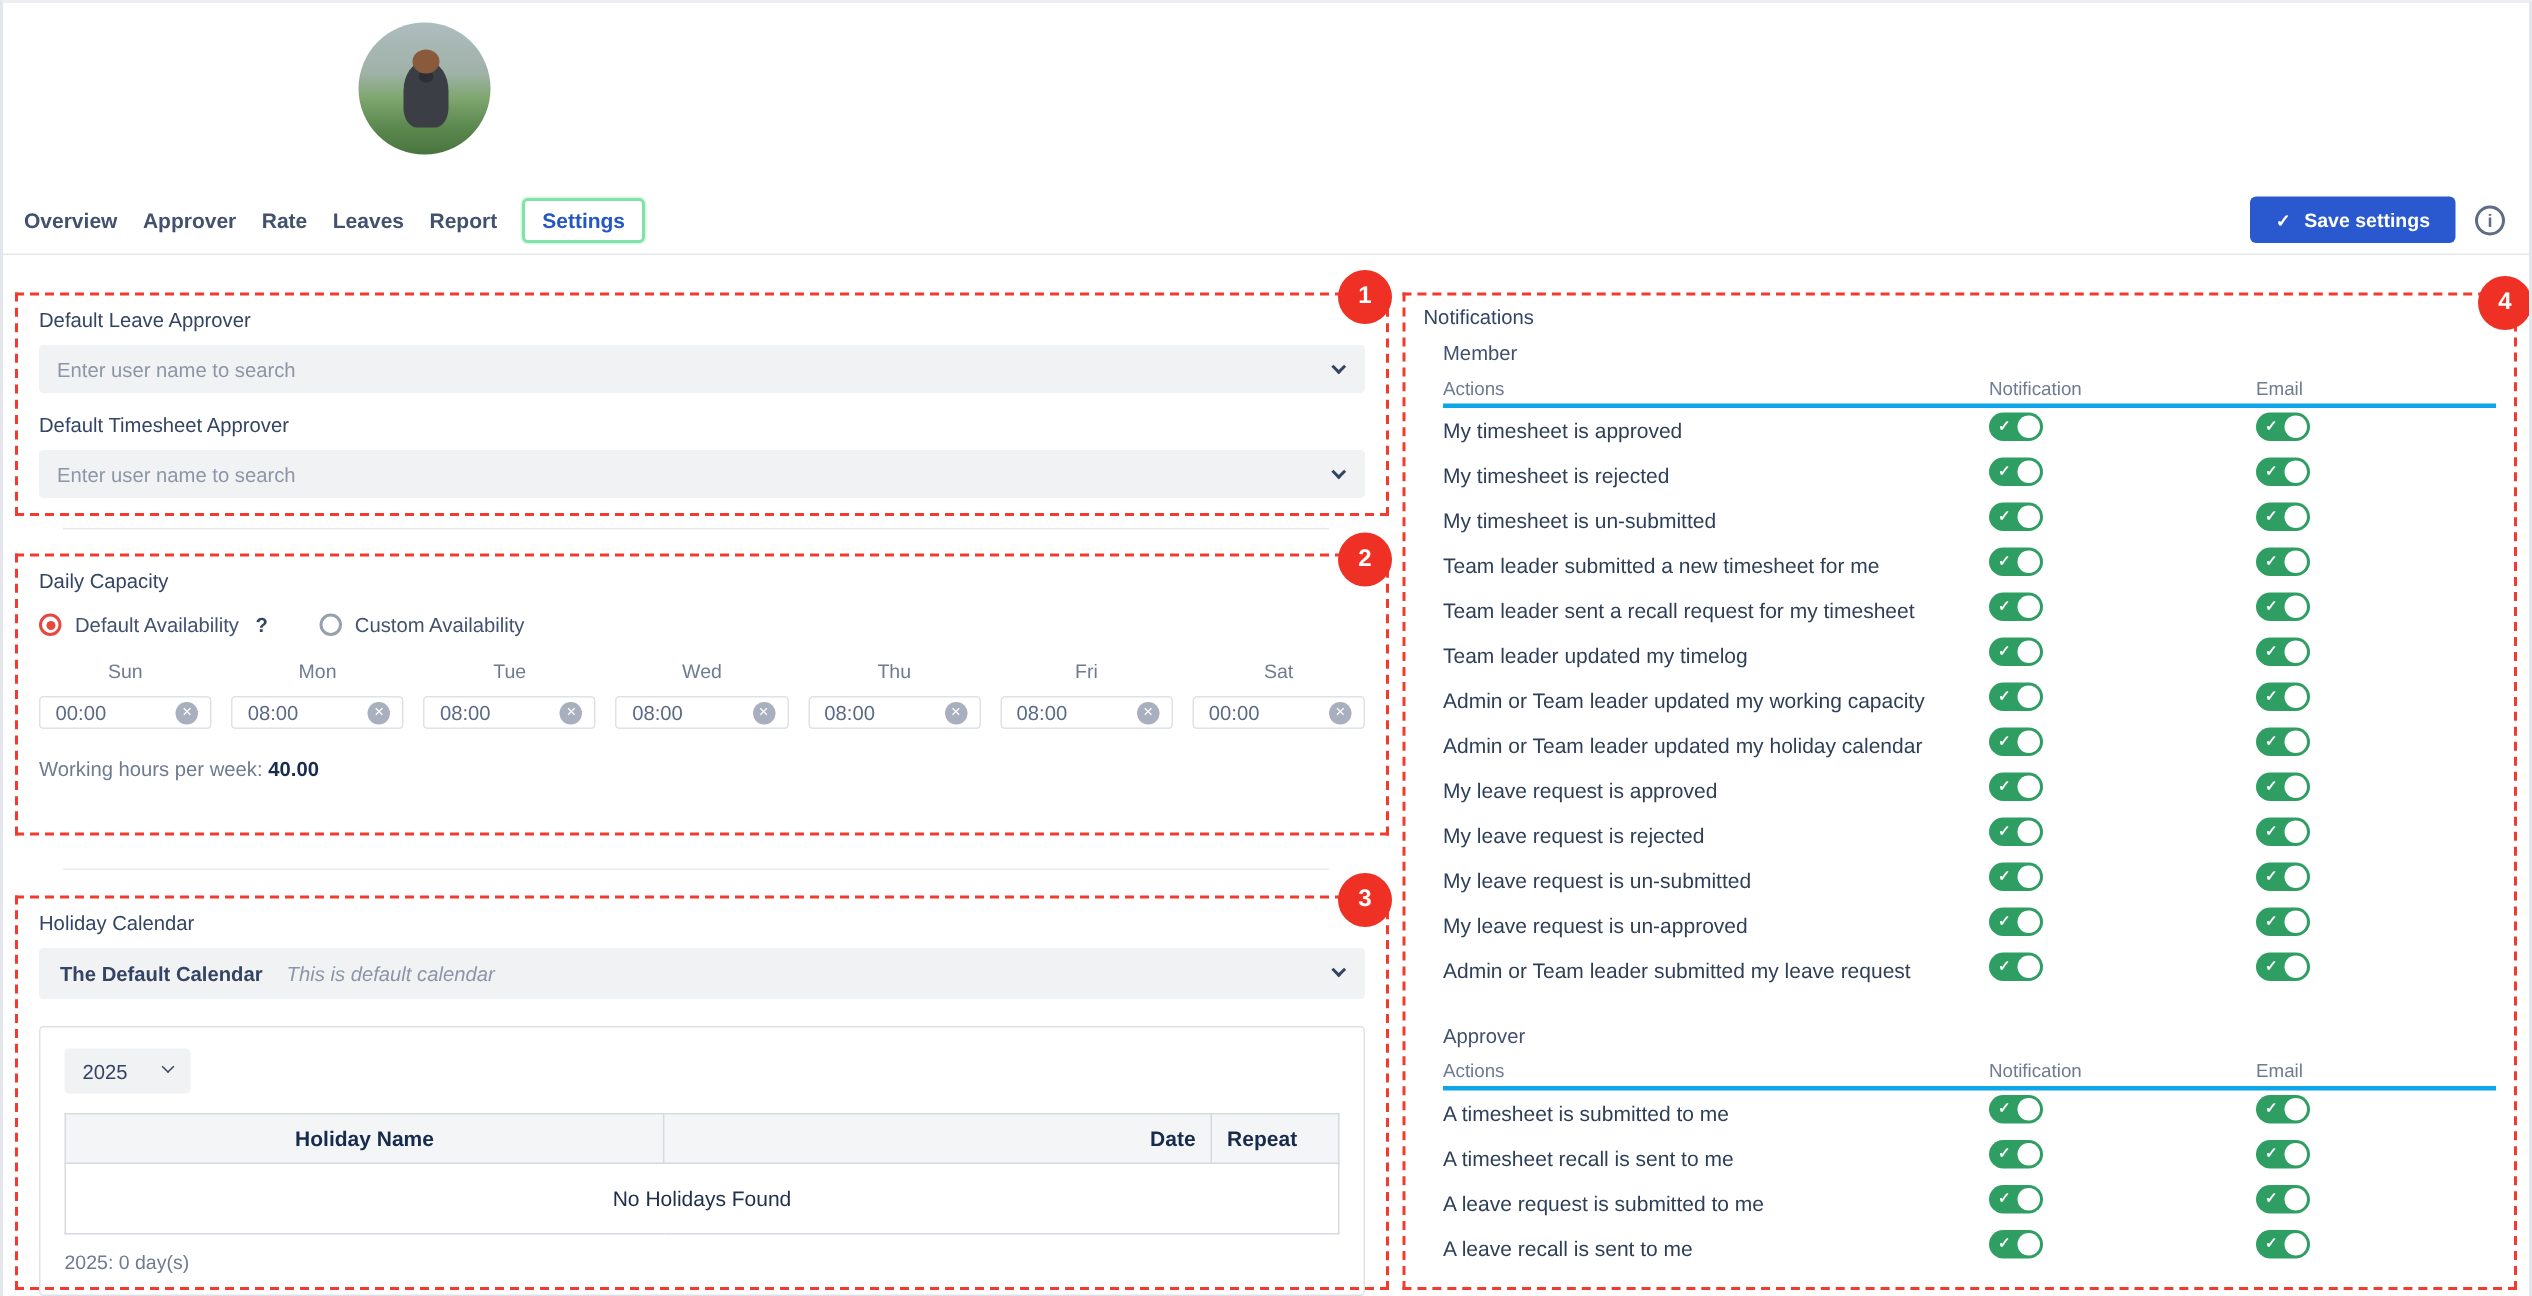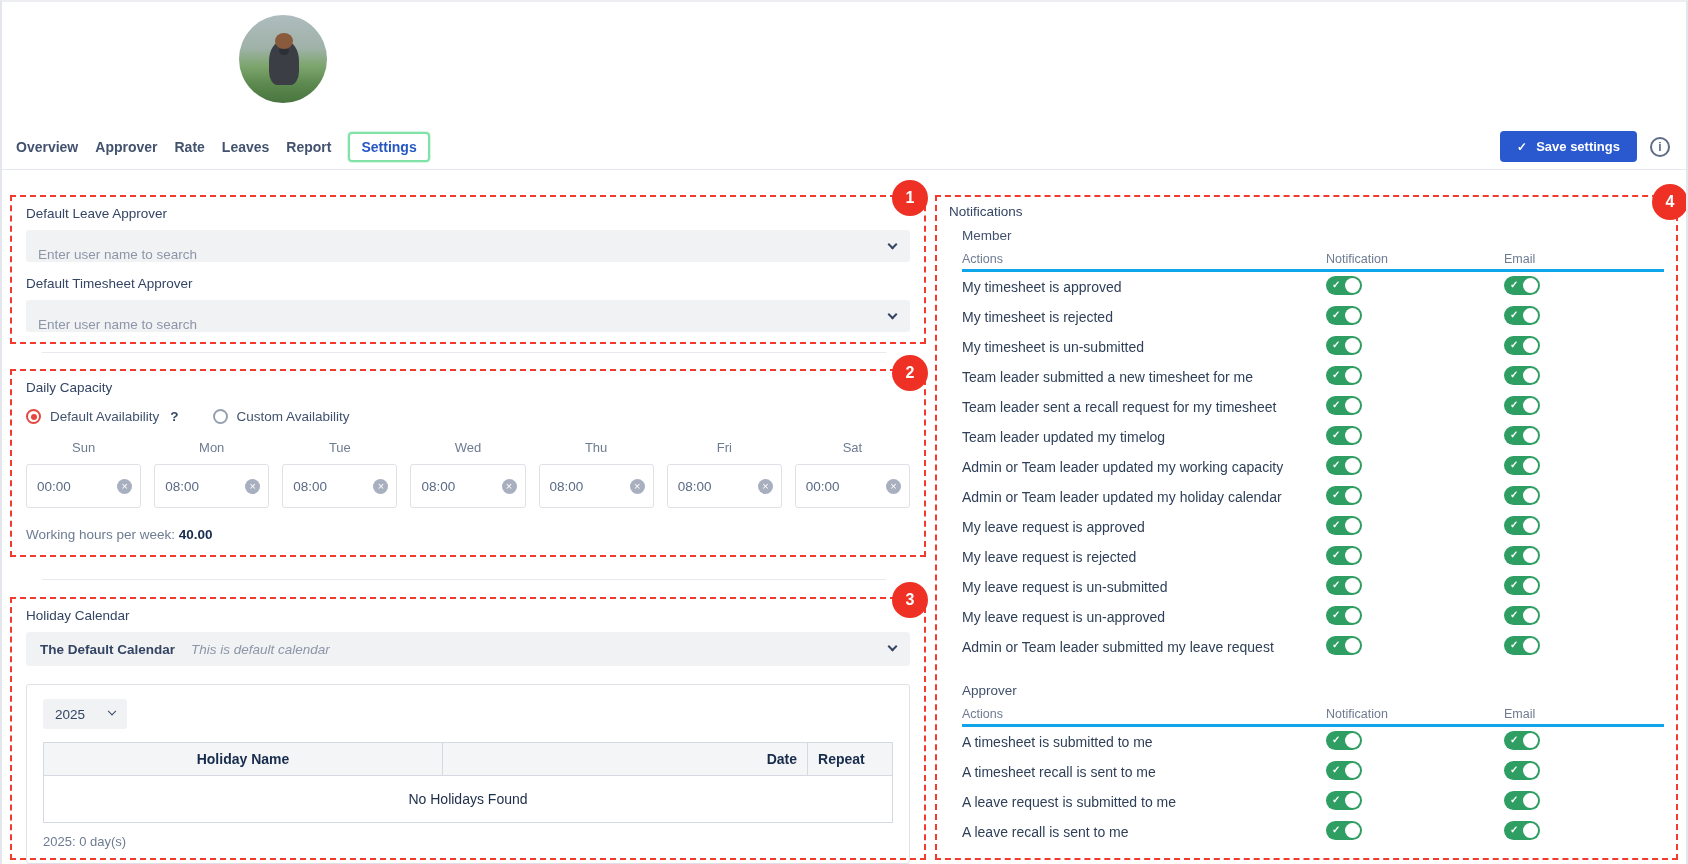--- a/index.html
+++ b/index.html
@@ -36,40 +36,40 @@
 
   
   .annot { border:2px dashed #f23a2e; }
   .badge { position:absolute; width:36px; height:36px; border-radius:50%; background:#ee3124; color:#fff;
            font-size:16px; font-weight:bold; display:flex; align-items:center; justify-content:center; z-index:5; }
 
   
   .sec { position:absolute; left:8px; width:916px; padding:9px 14px; background:#fff; }
   .sec-title { font-size:13.5px; font-weight:500; color:#344563; }
   .select-input { position:relative; margin-top:9px; height:32px; background:#f1f2f4; border-radius:3px;
-                  display:flex; align-items:flex-end; padding:0 12px; cursor:pointer; }
+                  display:flex; align-items:center; padding:0 12px; cursor:pointer; }
   .select-input input { border:none; background:transparent; outline:none; width:92%; font-size:13.5px;
                   color:#5a6a85; font-family:inherit; }
   .select-input input::placeholder { color:#8c96a8; }
   .chev { width:7px; height:7px; border-right:2px solid #344563; border-bottom:2px solid #344563;
           transform:rotate(45deg); position:absolute; right:14px; top:11px; }
   .chev-sm { width:6px; height:6px; border-width:1.8px; position:static; transform:rotate(45deg) translate(-2px,-2px); }
   .lbl2 { margin-top:14px; }
 
   
   .radio-row { margin-top:14px; display:flex; align-items:flex-start; gap:34px; }
   .radio-opt { display:flex; align-items:center; gap:9px; font-size:13.5px; color:#42526e; cursor:pointer; }
   .radio { width:15px; height:15px; border-radius:50%; position:relative; }
   .radio-on { border:2px solid #e5483f; }
   .radio-on::after { content:""; position:absolute; left:2.5px; top:2.5px; width:6px; height:6px; border-radius:50%; background:#e5483f; }
   .radio-off { border:2px solid #97a0af; }
   .help-q { font-weight:bold; color:#344563; margin-left:2px; cursor:help; }
   .days-grid { margin-top:16px; display:grid; grid-template-columns:repeat(7,1fr); column-gap:13px; }
   .day-label { text-align:center; font-size:13px; color:#6e7b91; margin-bottom:9px; }
-  .time-input { height:44px; background:#fff; border:1px solid #dfe1e6; border-radius:3px;
+  .time-input { height:22px; background:#fff; border:1px solid #dfe1e6; border-radius:3px;
                 display:flex; align-items:center; padding:0 8px 0 10px; }
   .time-input input { border:none; outline:none; width:100%; font-size:13.5px; color:#5a6a85; font-family:inherit; background:transparent; }
   .clear-btn { width:15px; height:15px; min-width:15px; border-radius:50%; background:#a8b0bf; color:#fff;
                font-size:11px; line-height:14px; text-align:center; cursor:pointer; }
   .weekly { margin-top:19px; font-size:13.5px; color:#6e7b91; }
   .weekly b { color:#172b4d; }
 
   
   .cal-select { position:relative; margin-top:9px; height:34px; background:#f1f2f4; border-radius:3px;
                 display:flex; align-items:center; gap:16px; padding:0 14px; cursor:pointer; }

